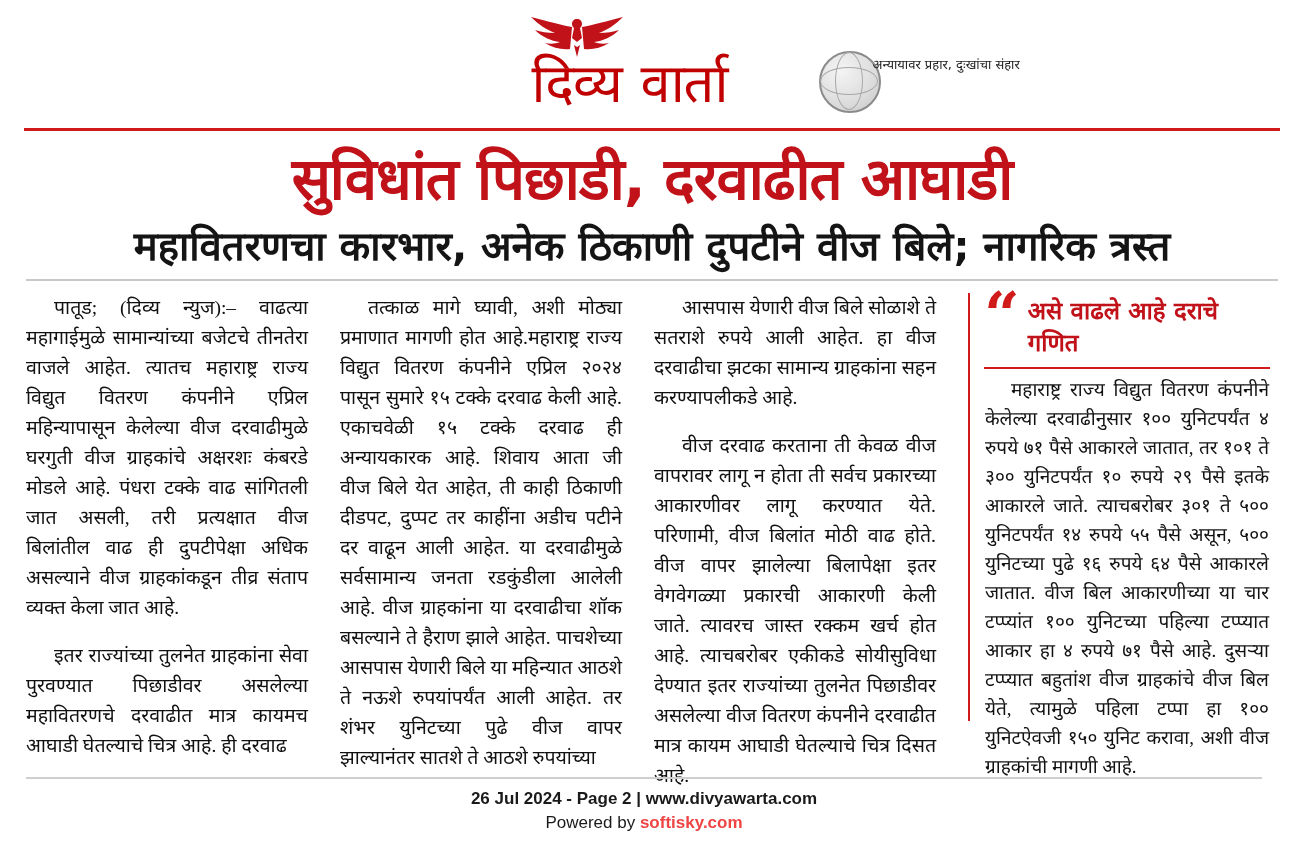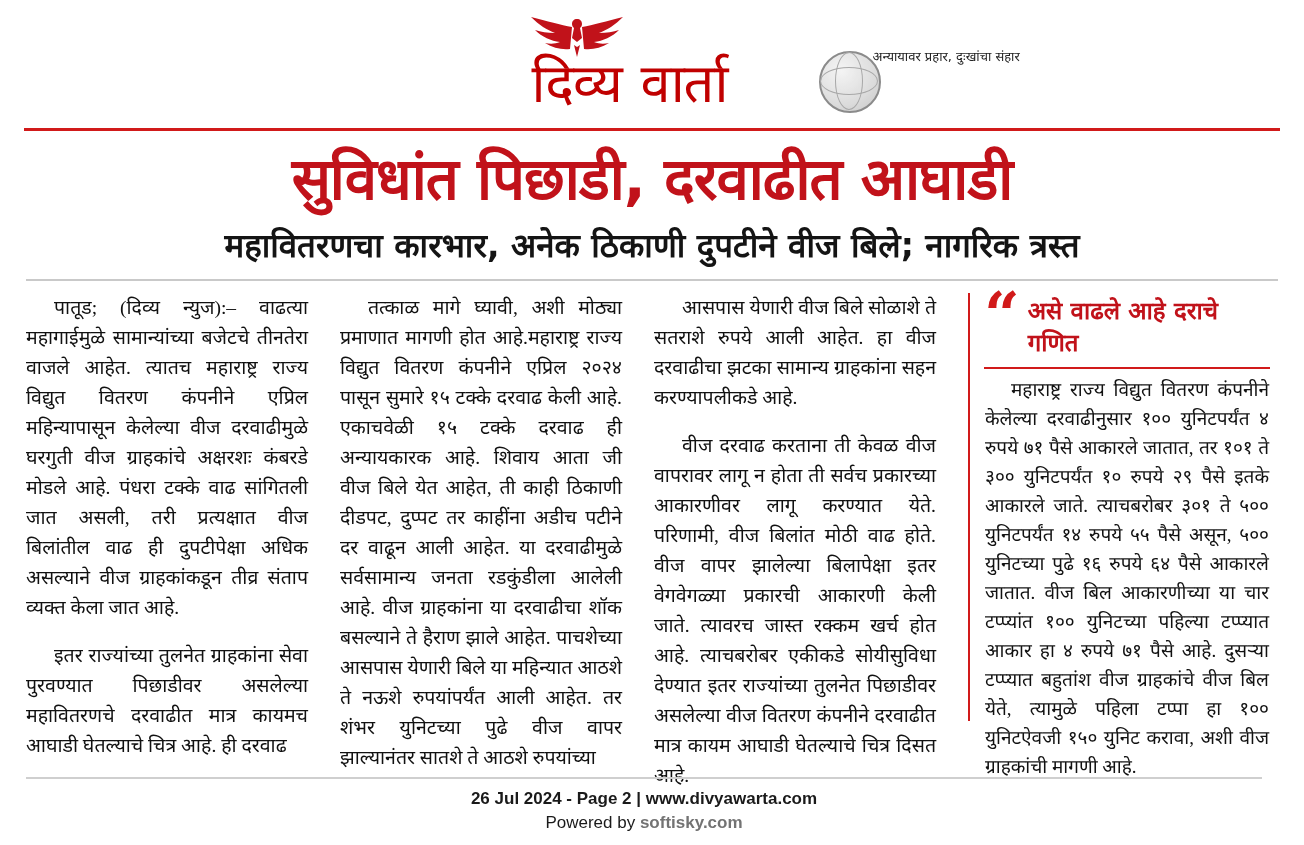--- a/index.html
+++ b/index.html
@@ -52,21 +52,21 @@
     font-weight: normal;
     font-size: 54px;
     line-height: 58px;
     color: #c00000;
     letter-spacing: -1px;
     white-space: nowrap;
   }
   .logo-tagline {
     position: absolute;
     left: 232px;
-    top: 32px;
+    top: 40px;
     font-family: "DejaVu Sans", sans-serif;
     font-size: 13px;
     color: #222;
     white-space: nowrap;
   }
   .globe {
     position: absolute;
     left: 178px;
     top: 36px;
     width: 58px;
@@ -100,21 +100,21 @@
     font-weight: bold;
     font-size: 58px;
     line-height: 64px;
     color: #c1121a;
     text-align: center;
     letter-spacing: -1px;
   }
   .subheadline {
     font-family: "DejaVu Sans", sans-serif;
     font-weight: bold;
-    font-size: 33px;
+    font-size: 40px;
     line-height: 38px;
     color: #141414;
     text-align: center;
     margin-top: 16px;
   }
   .rule-mid {
     border-top: 2px solid #c9c9c9;
     margin: 14px 26px 0 26px;
   }
 
@@ -194,21 +194,21 @@
   .footer-line1 {
     font-size: 17px;
     font-weight: bold;
     color: #1a1a1a;
     margin-bottom: 4px;
   }
   .footer-line2 {
     font-size: 17px;
     color: #1a1a1a;
   }
-  .footer-line2 b { color: #737373; }
+  .footer-line2 b { color: #ef4444; }
 </style>
 </head>
 <body>
 
 <div class="page">
 
   <div class="masthead">
     <div class="logo-wrap">
       <div class="logo-left">
         <div class="eagle">

